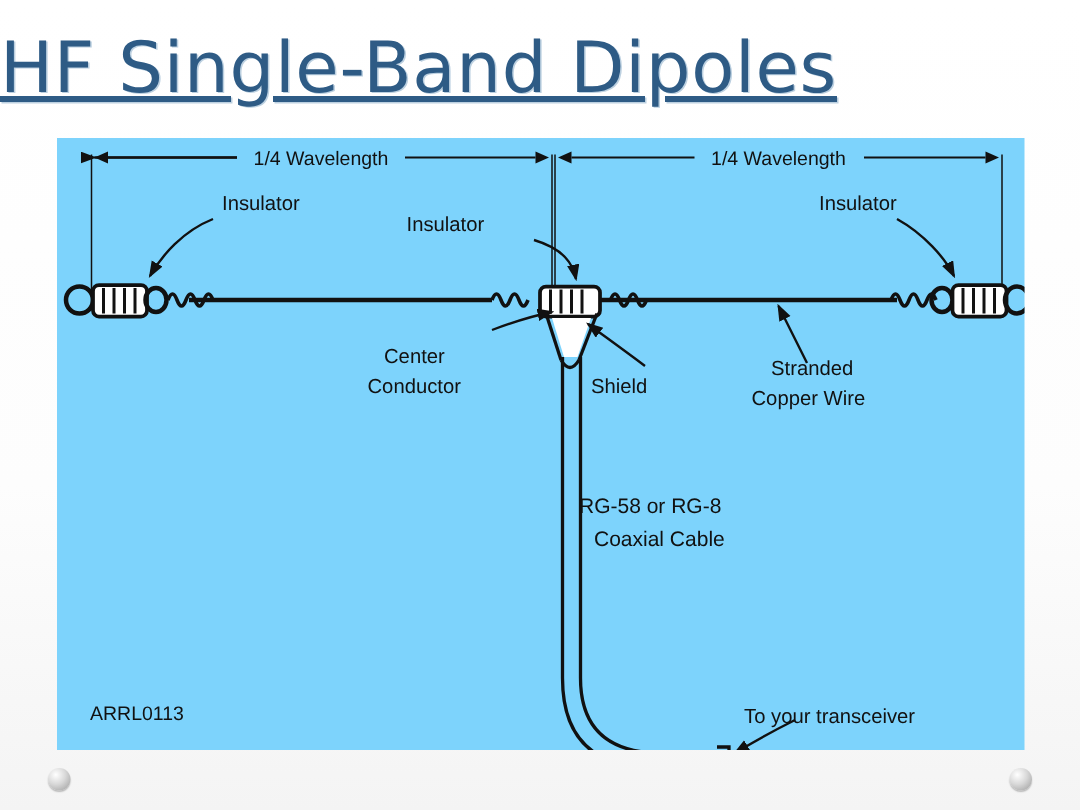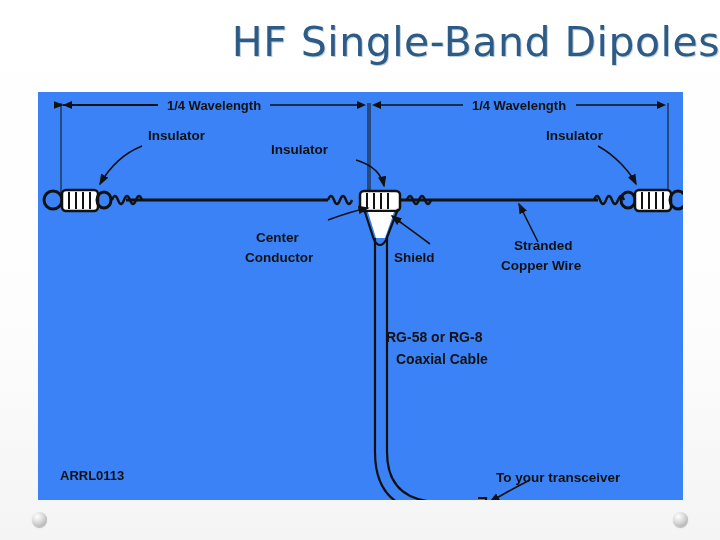--- a/index.html
+++ b/index.html
@@ -11,34 +11,34 @@
     position:relative;
   }
   
   .slide{
     position:absolute;left:0;top:0;width:720px;height:540px;
     background:linear-gradient(#ffffff 0%,#fdfdfd 60%,#f4f4f4 100%);
   }
   .title{
     position:absolute;
     left:0;top:18px;width:720px;
-    text-align:right;
+    text-align:left;
     font-family:"DejaVu Sans", sans-serif;
-    font-size:41px;
+    font-size:47px;
     font-weight:400;
     color:#2e5b85;
     letter-spacing:0.5px;
     text-shadow:1px 1px 0 #bcd0e0;
     white-space:nowrap;
+    text-decoration:underline;
   }
   .figure{
     position:absolute;
     left:38px;top:92px;width:645px;height:408px;
-    background:#3b82f6;
-    font-weight:bold;
+    background:#7dd3fc;
   }
   .fig-svg{display:block;}
   
   .dot{
     position:absolute;bottom:13px;width:15px;height:15px;border-radius:50%;
     background:radial-gradient(circle at 35% 30%, #ffffff 0%, #d8d8d8 45%, #9a9a9a 100%);
     box-shadow:0 1px 1px rgba(0,0,0,.25);
   }
   .dot.left{left:32px;}
   .dot.right{right:32px;}

